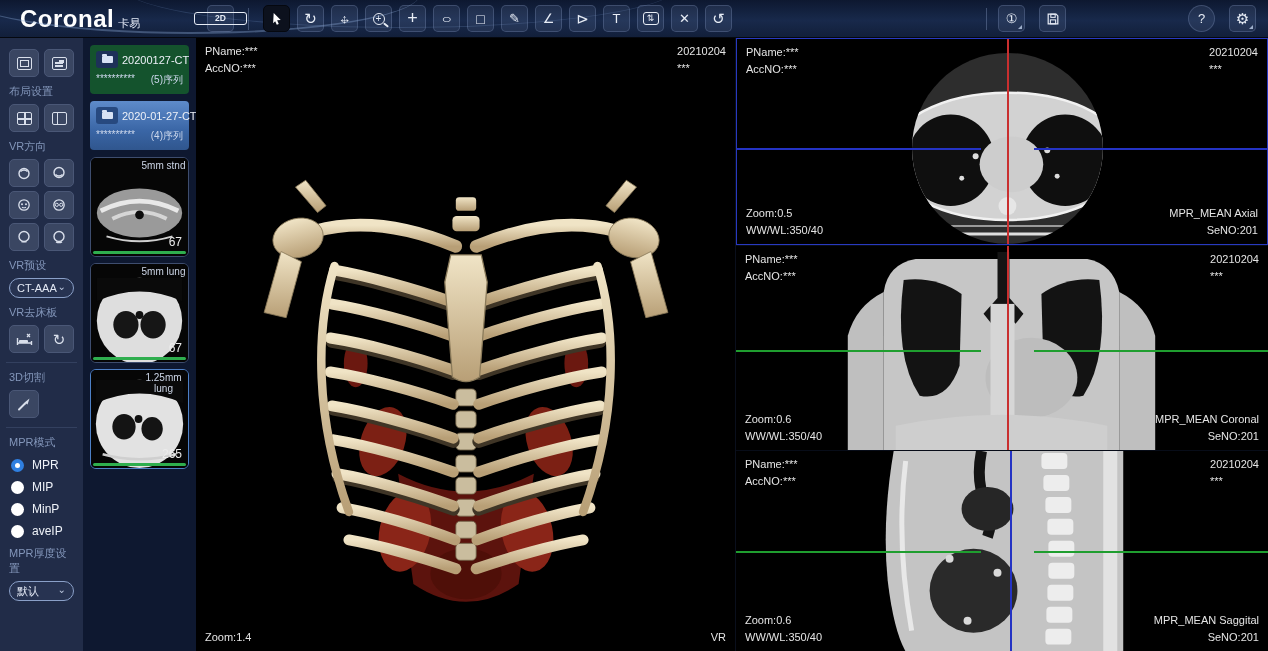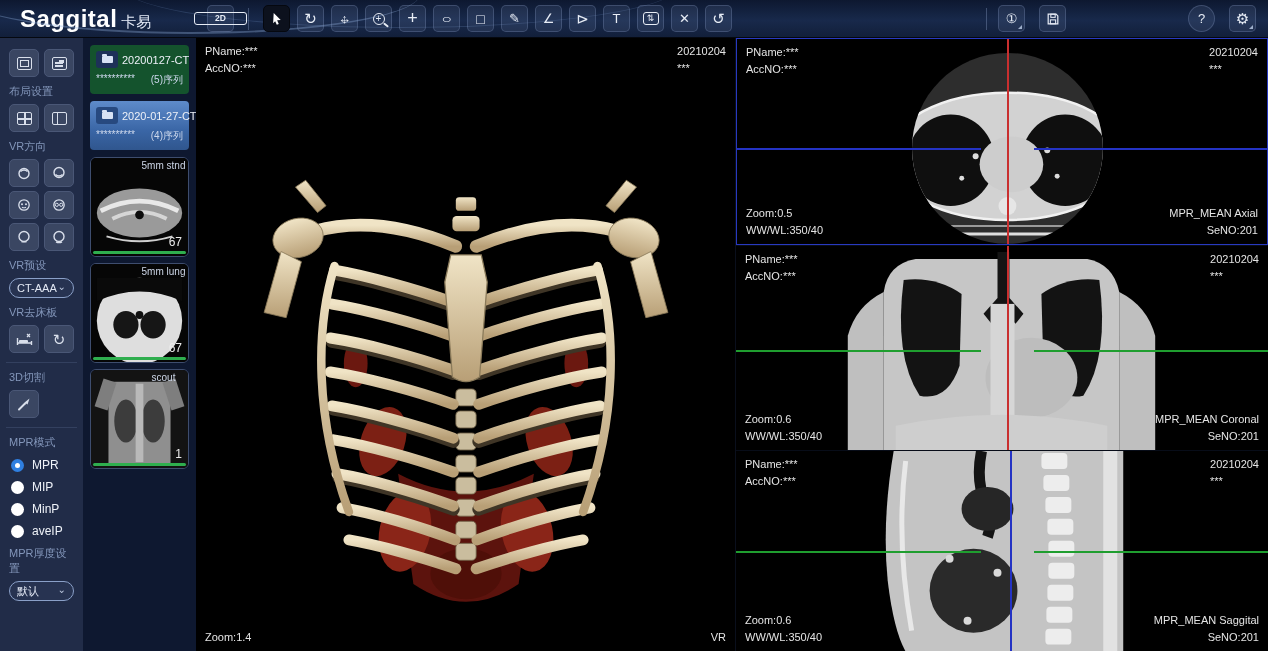--- a/index.html
+++ b/index.html
@@ -5,21 +5,21 @@
   html,body{margin:0;padding:0;background:#000;}
   body{width:1268px;height:651px;overflow:hidden;font-family:"Liberation Sans",sans-serif;position:relative;-webkit-font-smoothing:antialiased;}
   *{box-sizing:border-box;}
 
   
   .topbar{height:38px;display:flex;align-items:center;background:linear-gradient(180deg,#0d1830 0%,#18294b 55%,#121f3a 100%);border-bottom:1px solid #05080f;position:relative;overflow:hidden;}
   .swoosh{position:absolute;left:-40px;top:-46px;width:460px;height:80px;border-radius:50%;border-bottom:2px solid rgba(150,180,225,.35);pointer-events:none;}
   .swoosh2{position:absolute;left:120px;top:-58px;width:560px;height:86px;border-radius:50%;border-bottom:1px solid rgba(120,150,200,.22);pointer-events:none;}
   .logo{width:205px;padding-left:20px;color:#fff;display:flex;align-items:baseline;gap:4px;flex:none;}
   .logo .lg{font-size:24px;font-weight:bold;letter-spacing:.5px;}
-  .logo .tg{font-size:15px;color:#e6ecf8;}
+  .logo .tg{font-size:11px;color:#e6ecf8;}
 
   .tools{display:flex;align-items:center;gap:3px;}
   .tbtn{position:relative;width:27px;height:27px;margin:0 2px;border:1px solid rgba(150,170,210,.25);border-radius:5px;background:rgba(130,150,190,.14);color:#e7ecf5;display:flex;align-items:center;justify-content:center;font-size:13px;padding:0;cursor:pointer;}
   .tbtn.active{background:#0c111d;border-color:#05080f;}
   .g{display:inline-flex;align-items:center;justify-content:center;line-height:1;}
   .g-box{border:1px solid currentColor;border-radius:3px;font-size:8.5px;padding:1px 20px;font-weight:bold;}
   .g-cross{font-size:18px;font-weight:400;margin-top:-2px;}
   .g-ellipse{transform:scaleX(1.4);font-size:12px;}
   .g-rect{font-size:14px;}
   .g-big{font-size:15px;}
@@ -93,21 +93,21 @@
   .xv{top:0;bottom:0;width:2px;}
   .xh{left:0;right:0;height:2px;}
 </style>
 </head>
 <body>
 
 <div class="topbar">
   <div class="swoosh"></div>
   <div class="swoosh2"></div>
   <div class="logo">
-    <span class="lg">Saggital</span>
+    <span class="lg">Coronal</span>
     <span class="tg">卡易</span>
   </div>
   <div class="tools">
     <button class="tbtn">
         <span class="g g-box">2D</span>
       </button>
     <span class="vsep"></span>
     <button class="tbtn active">
       <svg width="15" height="15" viewBox="0 0 16 16">
           <path d="M5 2 L12.5 9.5 L8.7 9.9 L10.4 13.8 L8.3 14.7 L6.6 10.8 L4.4 13 Z" fill="#fff"></path>
@@ -348,35 +348,35 @@
         <path d="M6 38 Q50 18 94 38 L94 14 L6 14 Z" fill="#0a0a0a"></path>
         <ellipse cx="36" cy="62" rx="13" ry="14" fill="#161616"></ellipse>
         <ellipse cx="64" cy="62" rx="13" ry="14" fill="#161616"></ellipse>
         <circle cx="50" cy="52" r="4" fill="#101010"></circle>
       </svg>
       <div class="thumb-label">5mm lung</div>
       <div class="thumb-num">67</div>
       <div class="thumb-bar"></div>
     </div>
 
-
-    <div class="thumb">
+    <div class="thumb sel">
       <svg viewBox="0 0 100 100" preserveAspectRatio="none">
-        <rect width="100" height="100" fill="#131313"></rect>
-        <rect x="18" y="12" width="64" height="84" fill="#8f8f8f"></rect>
-        <rect x="8" y="10" width="14" height="30" fill="#7e7e7e" transform="rotate(18 15 25)"></rect>
-        <rect x="78" y="10" width="14" height="30" fill="#7e7e7e" transform="rotate(-18 85 25)"></rect>
-        <ellipse cx="36" cy="52" rx="12" ry="22" fill="#3c3c3c"></ellipse>
-        <ellipse cx="64" cy="52" rx="12" ry="22" fill="#3c3c3c"></ellipse>
-        <rect x="46" y="14" width="8" height="80" fill="#b9b9b9"></rect>
-      </svg>
-      <div class="thumb-label">scout</div>
-      <div class="thumb-num">1</div>
+        <rect width="100" height="100" fill="#060606"></rect>
+        <circle cx="50" cy="55" r="45" fill="#e2e2e2"></circle>
+        <path d="M5 34 Q50 14 95 34 L95 10 L5 10 Z" fill="#0a0a0a"></path>
+        <ellipse cx="34" cy="58" rx="12" ry="13" fill="#141414"></ellipse>
+        <ellipse cx="63" cy="60" rx="11" ry="12" fill="#141414"></ellipse>
+        <circle cx="49" cy="50" r="4" fill="#101010"></circle>
+        <path d="M12 86 Q50 96 88 86" fill="none" stroke="#cfcfcf" stroke-width="2.5"></path>
+      </svg>
+      <div class="thumb-label">1.25mm lung</div>
+      <div class="thumb-num">265</div>
       <div class="thumb-bar"></div>
     </div>
+
   </div>
 
   <div class="viewvr">
     <svg width="470" height="520" viewBox="0 0 540 613">
       <defs>
         <linearGradient id="bone" x1="0" y1="0" x2="0" y2="1">
           <stop offset="0" stop-color="#f0e4c6"></stop>
             <stop offset="1" stop-color="#b89f76"></stop>
         </linearGradient>
       </defs>

